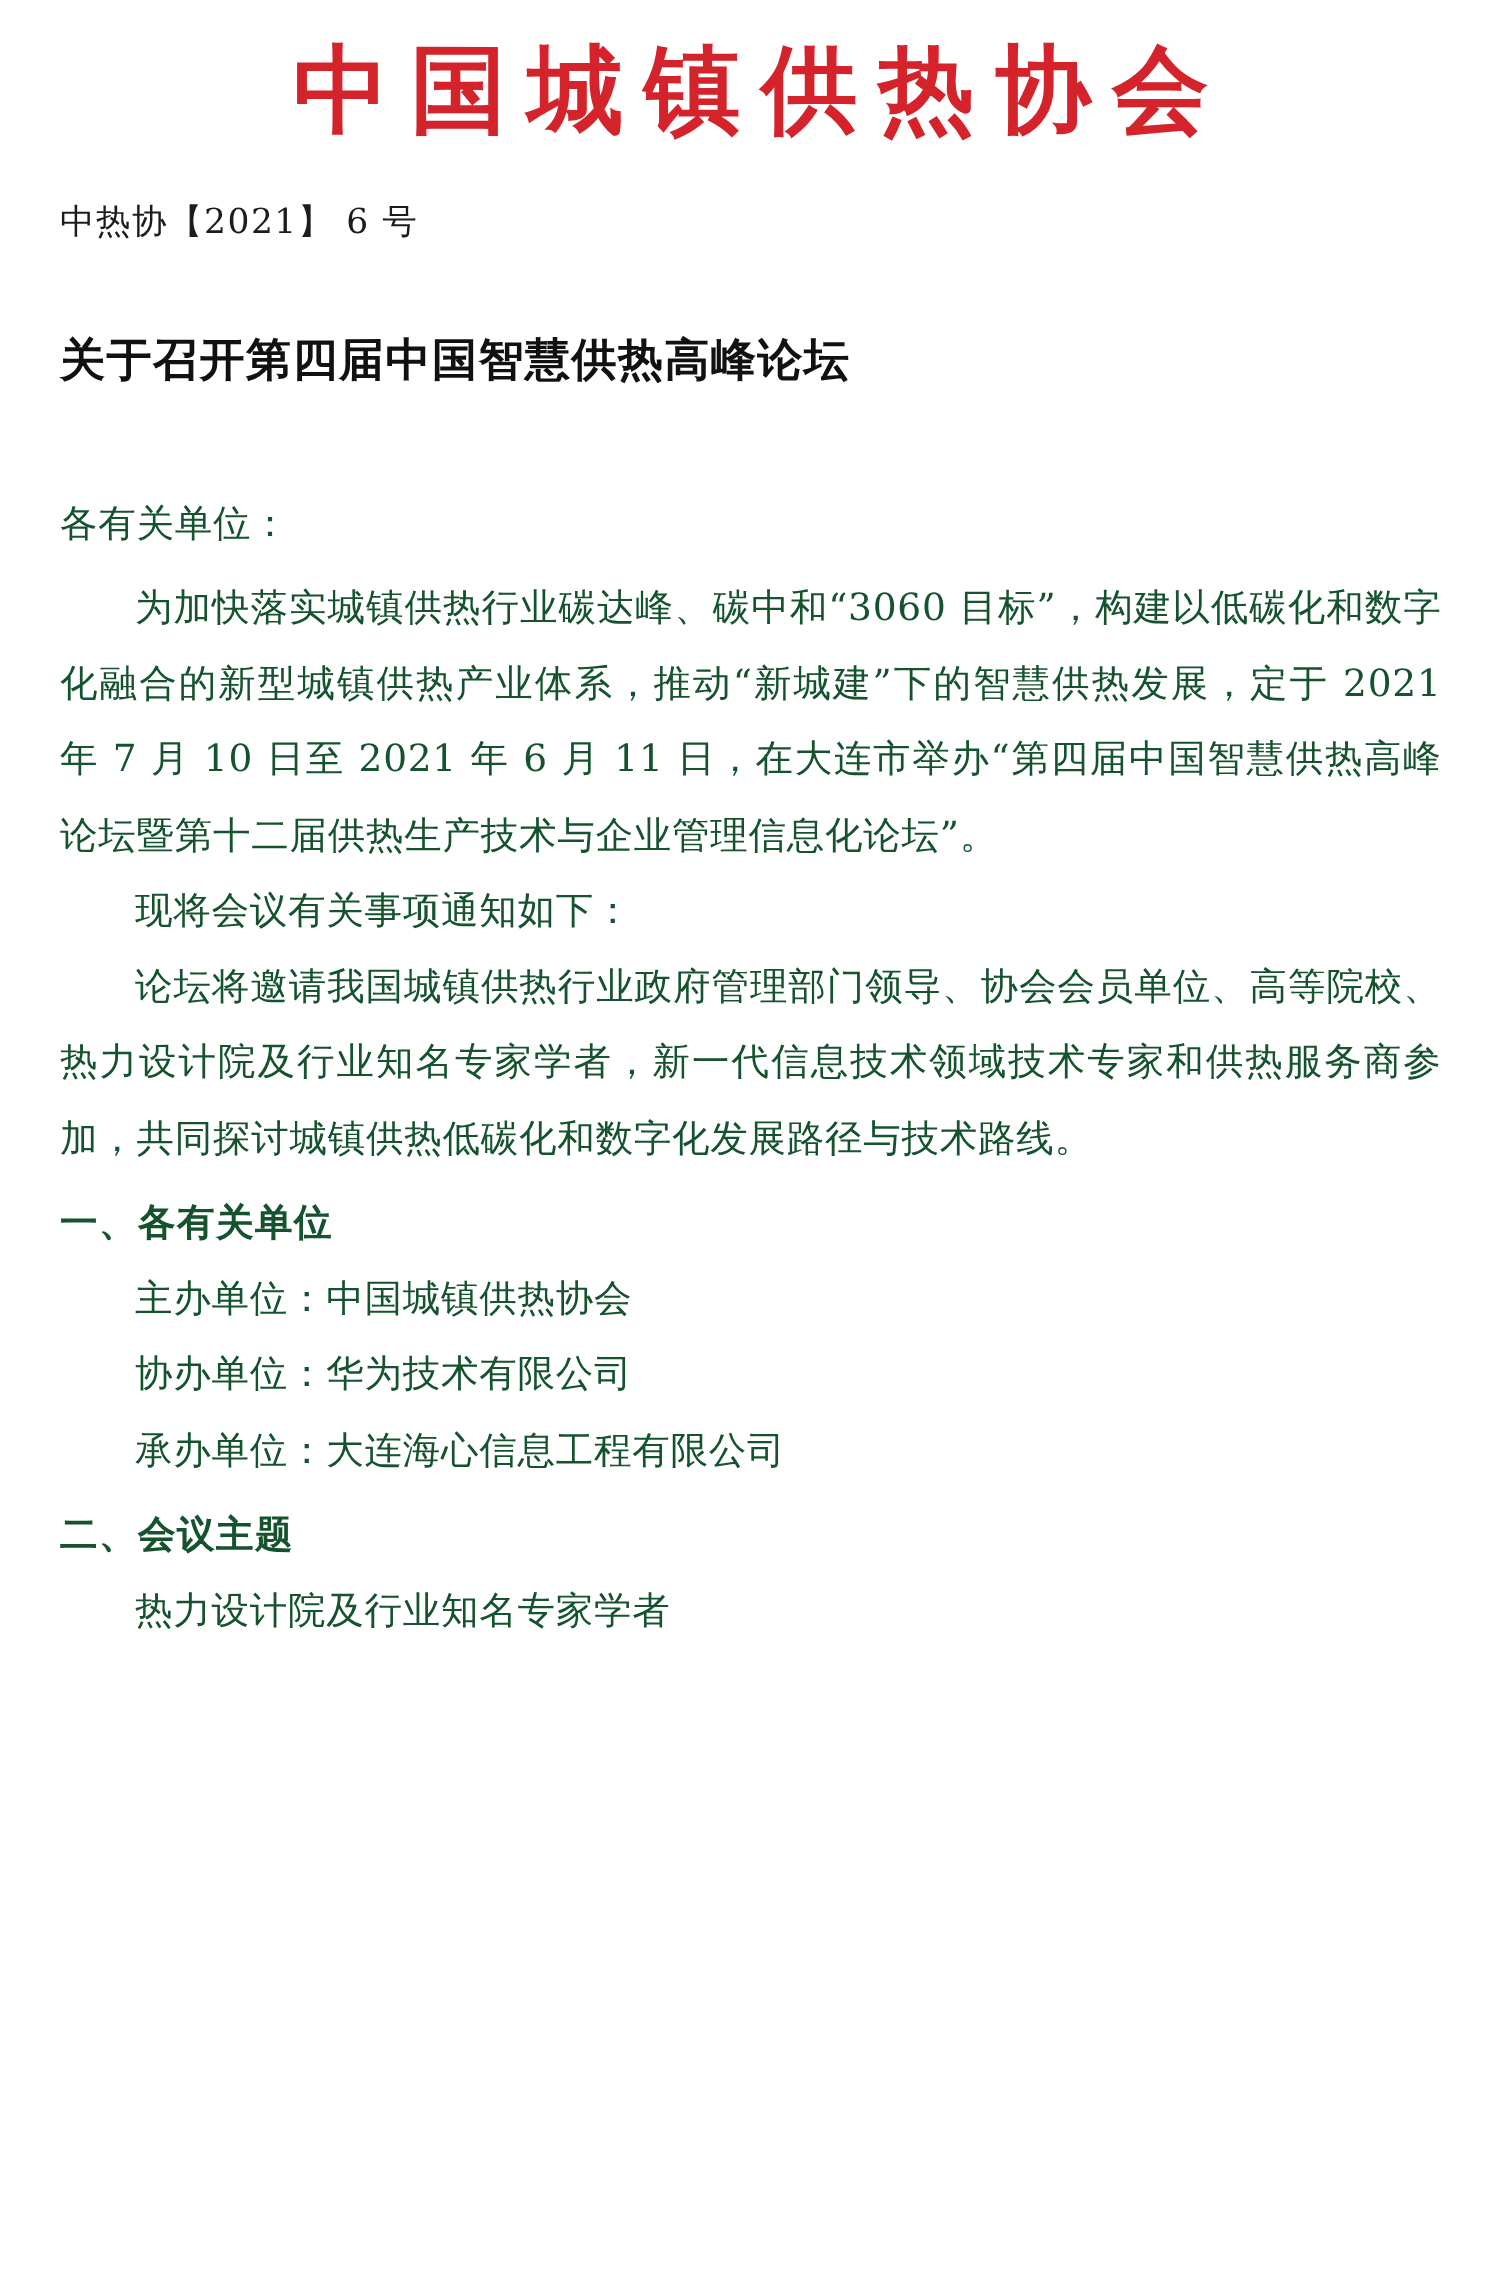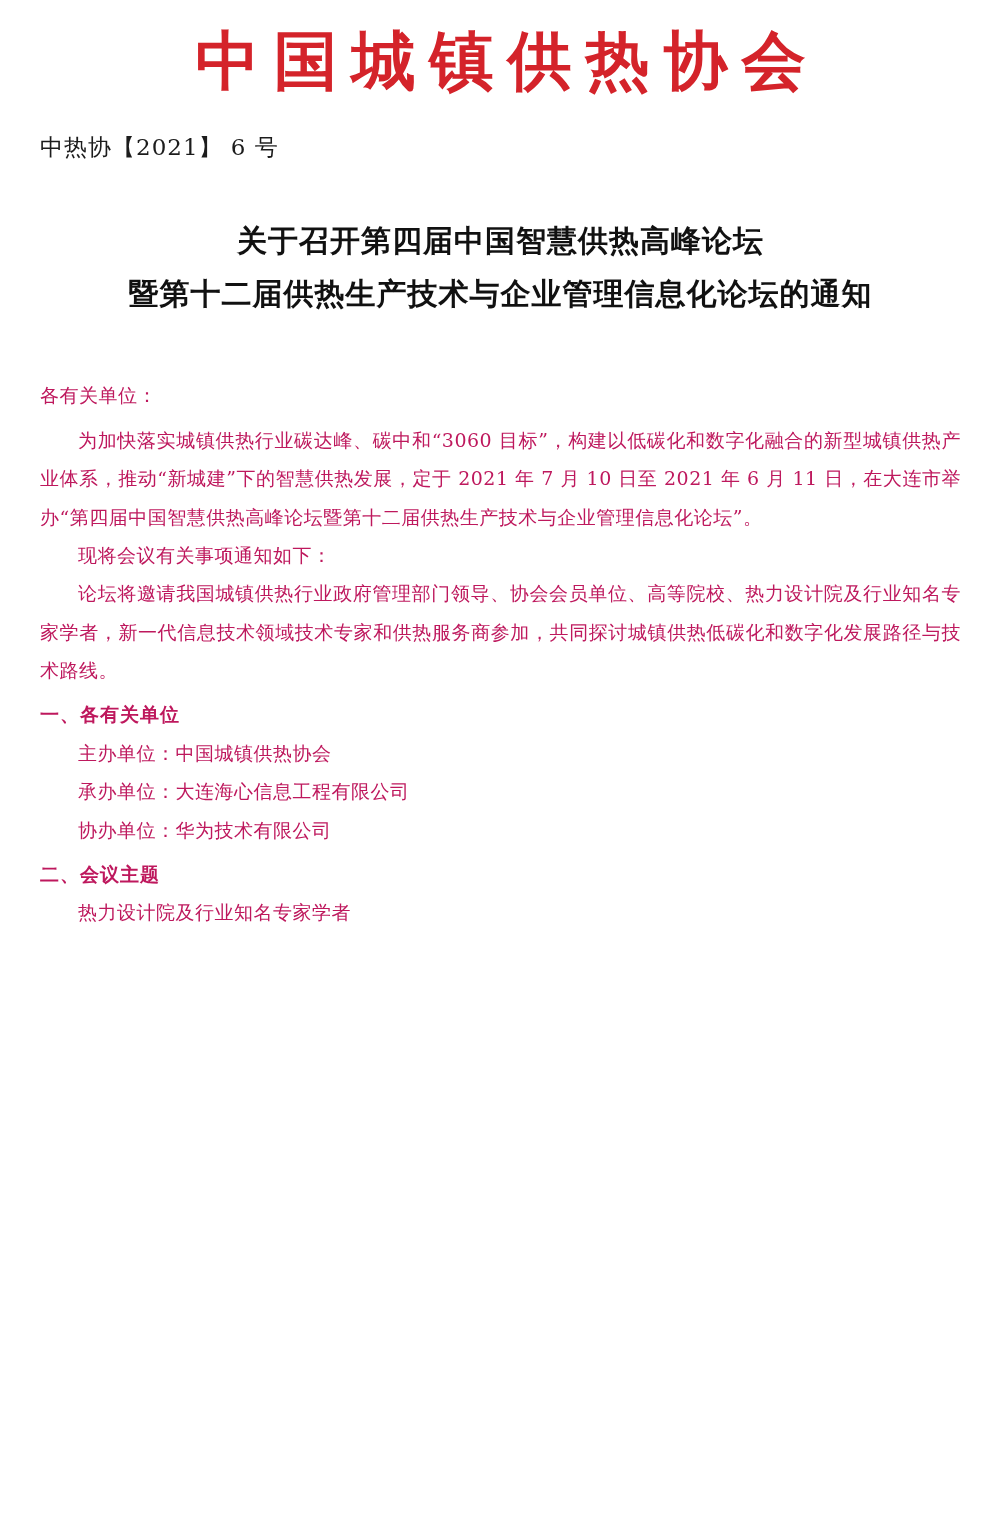--- a/index.html
+++ b/index.html
@@ -40,36 +40,36 @@
   .doc-number {
     text-align: left;
     font-size: 23px;
     margin-top: 36px;
     letter-spacing: 1px;
     color: #1c1c1c;
   }
 
   
   .title-block {
-    text-align: center;
+    text-align: left;
     margin-top: 52px;
     font-weight: 700;
     font-size: 30px;
     line-height: 1.75;
     letter-spacing: 1px;
     color: #111;
   }
   .title-line { display: block; }
 
   
   .body-text {
     margin-top: 56px;
-    font-size: 19px;
+    font-size: 25px;
     line-height: 2.02;
-    color: #be185d;
+    color: #14532d;
     letter-spacing: 0.5px;
   }
   .salutation {
     margin: 0 0 6px 0;
     text-indent: 0;
   }
   .para {
     margin: 0;
     text-indent: 2em;
     text-align: justify;
@@ -90,35 +90,34 @@
 <body>
 
 <div class="page">
 
   <div class="letterhead">中国城镇供热协会</div>
 
   <div class="doc-number">中热协【2021】 6 号</div>
 
   <div class="title-block">
     <span class="title-line">关于召开第四届中国智慧供热高峰论坛</span>
-    <span class="title-line">暨第十二届供热生产技术与企业管理信息化论坛的通知</span>
   </div>
 
   <div class="body-text">
 
     <p class="salutation">各有关单位：</p>
 
     <p class="para">为加快落实城镇供热行业碳达峰、碳中和“3060 目标”，构建以低碳化和数字化融合的新型城镇供热产业体系，推动“新城建”下的智慧供热发展，定于 2021 年 7 月 10 日至 2021 年 6 月 11 日，在大连市举办“第四届中国智慧供热高峰论坛暨第十二届供热生产技术与企业管理信息化论坛”。</p>
 
     <p class="para">现将会议有关事项通知如下：</p>
 
     <p class="para">论坛将邀请我国城镇供热行业政府管理部门领导、协会会员单位、高等院校、热力设计院及行业知名专家学者，新一代信息技术领域技术专家和供热服务商参加，共同探讨城镇供热低碳化和数字化发展路径与技术路线。</p>
 
     <p class="section-heading">一、各有关单位</p>
     <p class="sub-item">主办单位：中国城镇供热协会</p>
+    <p class="sub-item">协办单位：华为技术有限公司</p>
     <p class="sub-item">承办单位：大连海心信息工程有限公司</p>
-    <p class="sub-item">协办单位：华为技术有限公司</p>
 
     <p class="section-heading">二、会议主题</p>
     <p class="sub-item">热力设计院及行业知名专家学者</p>
 
   </div>
 </div>
 
 </body></html>

